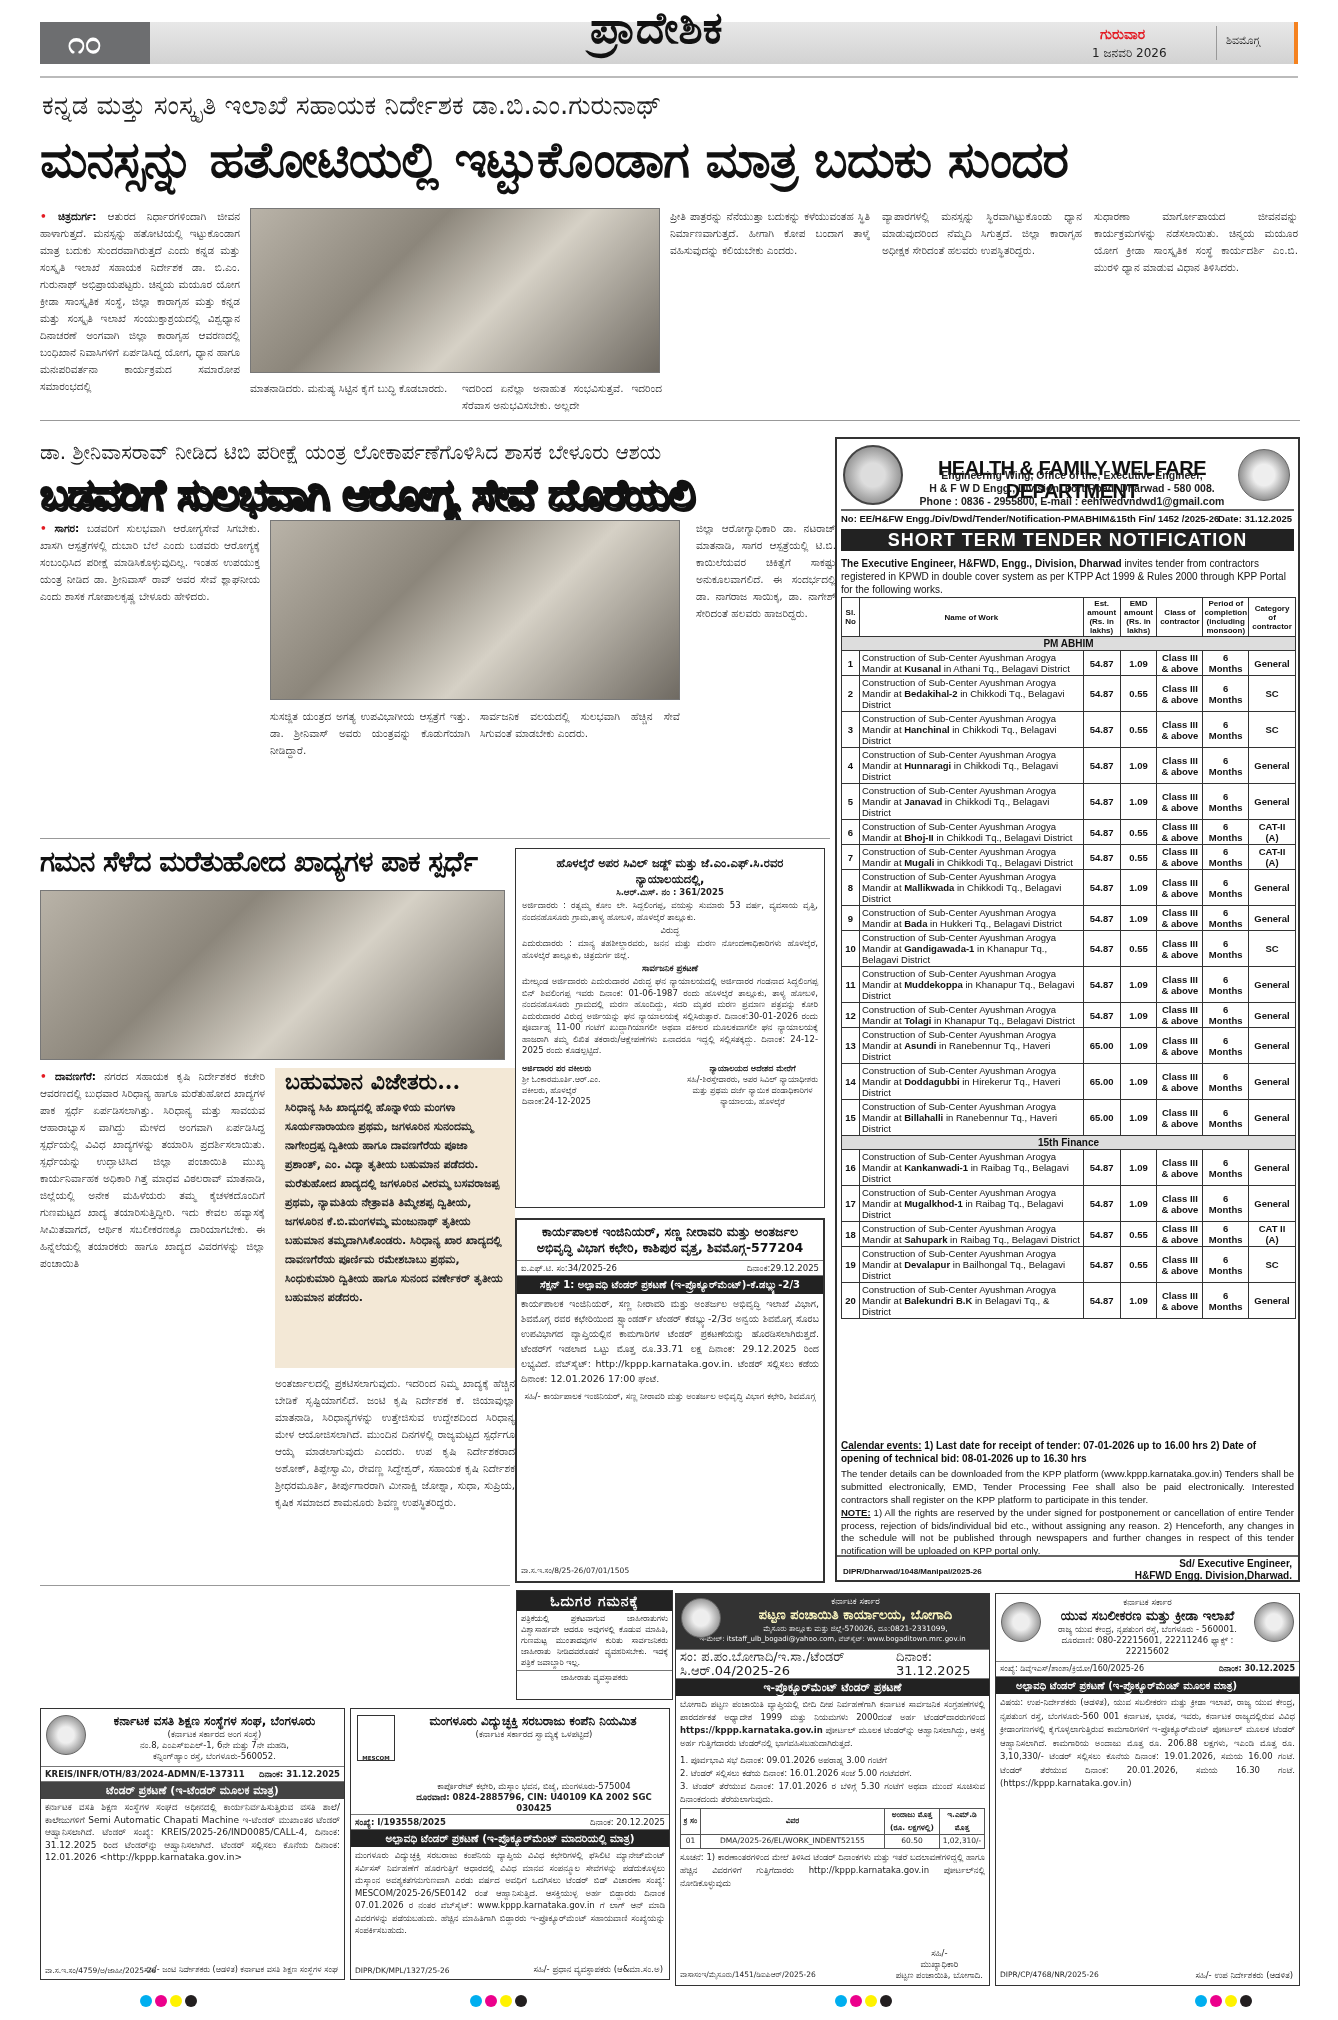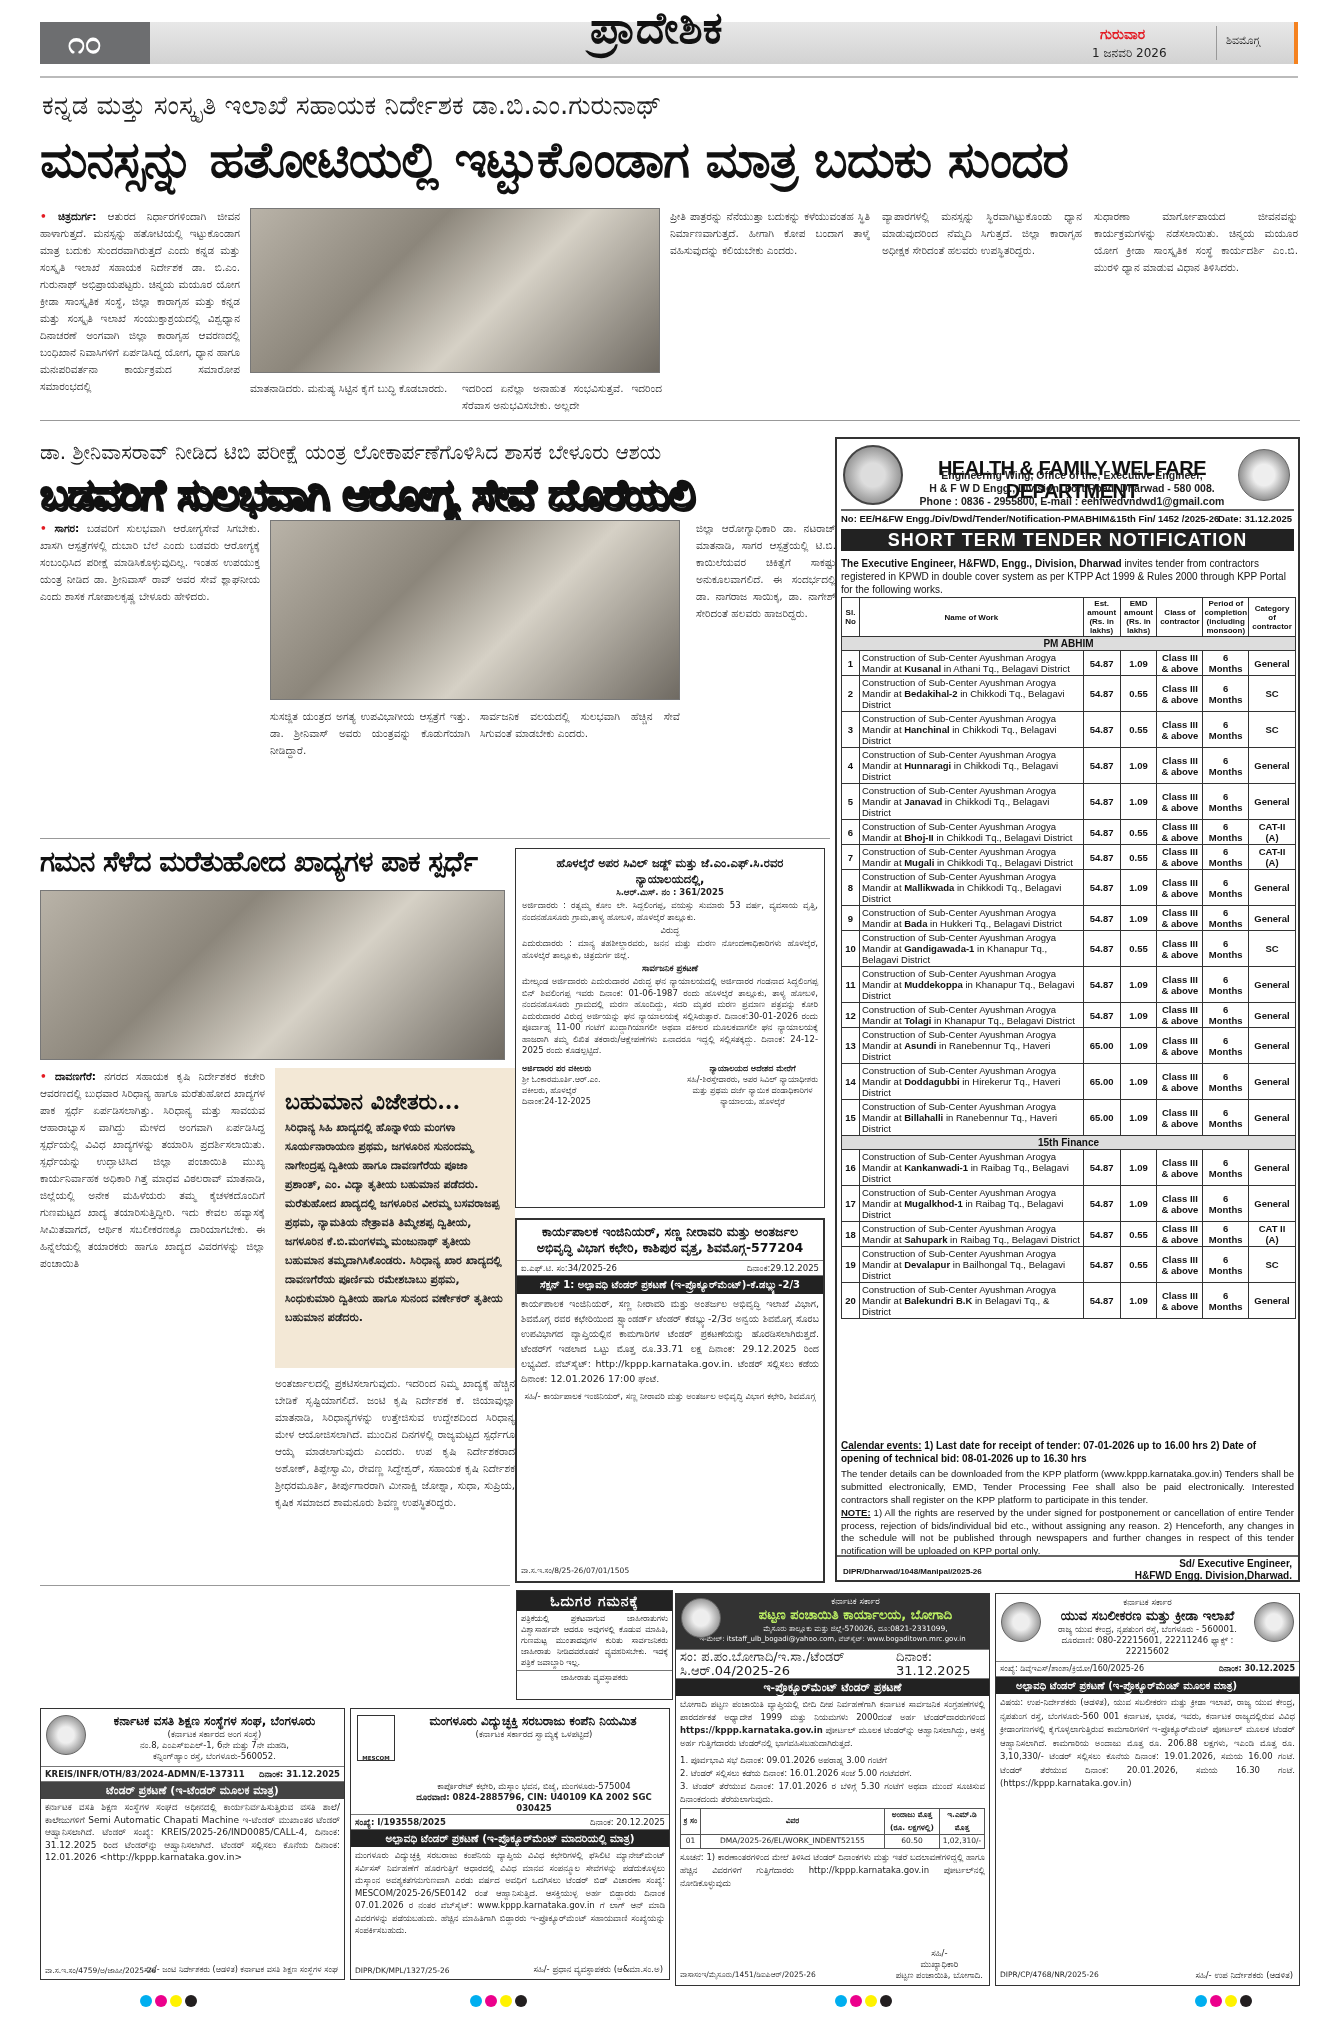--- a/index.html
+++ b/index.html
@@ -62,21 +62,21 @@
   .ad { position:absolute; border:1.5px solid #333; background:#fff; font-size:9px; line-height:12.5px; color:#222; overflow:hidden; }
   .ad .ad-title { text-align:center; font-weight:bold; font-size:12.5px; line-height:16px; color:#111; }
   .ad .ad-sub { text-align:center; font-size:8.5px; line-height:11px; }
   .ad .ad-bar { background:#222; color:#fff; text-align:center; font-weight:bold; font-size:11px; line-height:17px; }
   .ad .ad-meta { display:flex; justify-content:space-between; font-size:8.5px; padding:0 4px; border-top:1px solid #777; border-bottom:1px solid #777; line-height:14px; }
   .ad .ad-body { padding:2px 4px; text-align:justify; }
   .ad .emb { width:40px; height:40px; border-radius:50%; border:1px solid #666; background: radial-gradient(#eee 30%,#888 80%); position:absolute; }
   .ad .foot { position:absolute; left:4px; bottom:4px; font-size:7.5px; }
   .ad .sign { position:absolute; right:6px; bottom:4px; text-align:center; font-size:8.5px; line-height:11px; }
 
-  .prize { position:absolute; left:275px; top:1068px; width:240px; height:300px; background:#f3e8d6; padding:20px 10px; }
+  .prize { position:absolute; left:275px; top:1068px; width:240px; height:300px; background:#f3e8d6; padding:0 10px; }
   .prize .p-title { font-size: 22px; font-weight: 900; color:#111; font-family: "DejaVu Serif", serif; }
   .prize .p-body { font-size: 11px; font-weight: bold; line-height: 19px; color:#222; margin-top:4px; }
 
   .readers { position:absolute; left:516px; top:1590px; width:157px; height:110px; border:1.5px solid #333; }
   .readers .r-title { background:#222; color:#fff; font-weight:bold; font-size:14px; text-align:center; line-height:20px; letter-spacing:1px; }
   .readers .r-body { font-size:8px; line-height:11px; padding:2px 4px; text-align:justify; }
   .readers .r-sign { border-top:1px solid #777; text-align:center; font-size:8px; line-height:13px; }
 
   .reg { position:absolute; top:1995px; display:flex; gap:3px; }
   .reg span { width:12px; height:12px; border-radius:50%; display:inline-block; }
@@ -431,21 +431,21 @@
   <div class="ad-bar" style="font-size:10.5px;">ಅಲ್ಪಾವಧಿ ಟೆಂಡರ್ ಪ್ರಕಟಣೆ (ಇ-ಪ್ರೊಕ್ಯೂರ್‌ಮೆಂಟ್ ಮಾದರಿಯಲ್ಲಿ ಮಾತ್ರ)</div>
   <div class="ad-body" style="font-size:8.5px;line-height:12.5px;">ಮಂಗಳೂರು ವಿದ್ಯುಚ್ಛಕ್ತಿ ಸರಬರಾಜು ಕಂಪೆನಿಯ ವ್ಯಾಪ್ತಿಯ ವಿವಿಧ ಕಛೇರಿಗಳಲ್ಲಿ ಫೆಸಿಲಿಟಿ ಮ್ಯಾನೇಜ್‌ಮೆಂಟ್ ಸರ್ವಿಸಸ್ ನಿರ್ವಹಣೆಗೆ ಹೊರಗುತ್ತಿಗೆ ಆಧಾರದಲ್ಲಿ ವಿವಿಧ ಮಾನವ ಸಂಪನ್ಮೂಲ ಸೇವೆಗಳನ್ನು ಪಡೆದುಕೊಳ್ಳಲು ಮೆಸ್ಕಾಂನ ಅವಶ್ಯಕತೆಗನುಗುಣವಾಗಿ ಎರಡು ವರ್ಷದ ಅವಧಿಗೆ ಒದಗಿಸಲು ಟೆಂಡರ್ ಬಿಡ್ ವಿಚಾರಣಾ ಸಂಖ್ಯೆ: MESCOM/2025-26/SE0142 ರಂತೆ ಆಹ್ವಾನಿಸುತ್ತಿದೆ. ಆಸಕ್ತಿಯುಳ್ಳ ಅರ್ಹ ಬಿಡ್ದಾರರು ದಿನಾಂಕ 07.01.2026 ರ ನಂತರ ವೆಬ್‌ಸೈಟ್: www.kppp.karnataka.gov.in ಗೆ ಲಾಗ್ ಆನ್ ಮಾಡಿ ವಿವರಗಳನ್ನು ಪಡೆಯಬಹುದು. ಹೆಚ್ಚಿನ ಮಾಹಿತಿಗಾಗಿ ಬಿಡ್ದಾರರು ಇ-ಪ್ರೊಕ್ಯೂರ್‌ಮೆಂಟ್ ಸಹಾಯವಾಣಿ ಸಂಖ್ಯೆಯನ್ನು ಸಂಪರ್ಕಿಸಬಹುದು.</div>
   <div class="sign">ಸಹಿ/- ಪ್ರಧಾನ ವ್ಯವಸ್ಥಾಪಕರು (ಆ&amp;ಮಾ.ಸಂ.ಅ)</div>
   <div class="foot" style="bottom:2px;">DIPR/DK/MPL/1327/25-26</div>
 </div>
 
 <div class="ad" style="left:675px;top:1593px;width:315px;height:393px;">
   <div style="background:#333;color:#fff;position:relative;padding:2px 4px 4px 50px;">
     <div class="emb" style="left:5px;top:4px;"></div>
     <div class="ad-sub" style="color:#fff;">ಕರ್ನಾಟಕ ಸರ್ಕಾರ</div>
-    <div class="ad-title" style="color:#bef264;font-size:13px;">ಪಟ್ಟಣ ಪಂಚಾಯಿತಿ ಕಾರ್ಯಾಲಯ, ಬೋಗಾದಿ</div>
+    <div class="ad-title" style="color:#fef9c3;font-size:13px;">ಪಟ್ಟಣ ಪಂಚಾಯಿತಿ ಕಾರ್ಯಾಲಯ, ಬೋಗಾದಿ</div>
     <div class="ad-sub" style="color:#fff;font-size:7.5px;">ಮೈಸೂರು ತಾಲ್ಲೂಕು ಮತ್ತು ಜಿಲ್ಲೆ-570026, ದೂ:0821-2331099,</div>
     <div class="ad-sub" style="color:#fff;font-size:7px;margin-left:-46px;">ಇ-ಮೇಲ್: itstaff_ulb_bogadi@yahoo.com, ವೆಬ್‌ಸೈಟ್: www.bogaditown.mrc.gov.in</div>
   </div>
   <div class="ad-meta" style="font-size:13px;">
     <span>ಸಂ: ಪ.ಪಂ.ಬೋಗಾದಿ/ಇ.ಸಾ./ಟೆಂಡರ್ ಸಿ.ಆರ್.04/2025-26</span>
     <span>ದಿನಾಂಕ: 31.12.2025</span>
   </div>
   <div class="ad-bar">ಇ-ಪ್ರೊಕ್ಯೂರ್‌ಮೆಂಟ್ ಟೆಂಡರ್ ಪ್ರಕಟಣೆ</div>
   <div class="ad-body" style="font-size:8.5px;line-height:13px;">
     <span>ಬೋಗಾದಿ ಪಟ್ಟಣ ಪಂಚಾಯಿತಿ ವ್ಯಾಪ್ತಿಯಲ್ಲಿ ಬೀದಿ ದೀಪ ನಿರ್ವಹಣೆಗಾಗಿ ಕರ್ನಾಟಕ ಸಾರ್ವಜನಿಕ ಸಂಗ್ರಹಣೆಗಳಲ್ಲಿ ಪಾರದರ್ಶಕತೆ ಅಧ್ಯಾದೇಶ 1999 ಮತ್ತು ನಿಯಮಗಳು 2000ದಂತೆ ಅರ್ಹ ಟೆಂಡರ್‌ದಾರರುಗಳಿಂದ </span><b>https://kppp.karnataka.gov.in</b><span> ಪೋರ್ಟಲ್ ಮೂಲಕ ಟೆಂಡರ್‌ನ್ನು ಆಹ್ವಾನಿಸಲಾಗಿದ್ದು, ಆಸಕ್ತ ಅರ್ಹ ಗುತ್ತಿಗೆದಾರರು ಟೆಂಡರ್‌ನಲ್ಲಿ ಭಾಗವಹಿಸಬಹುದಾಗಿರುತ್ತದೆ.</span>

